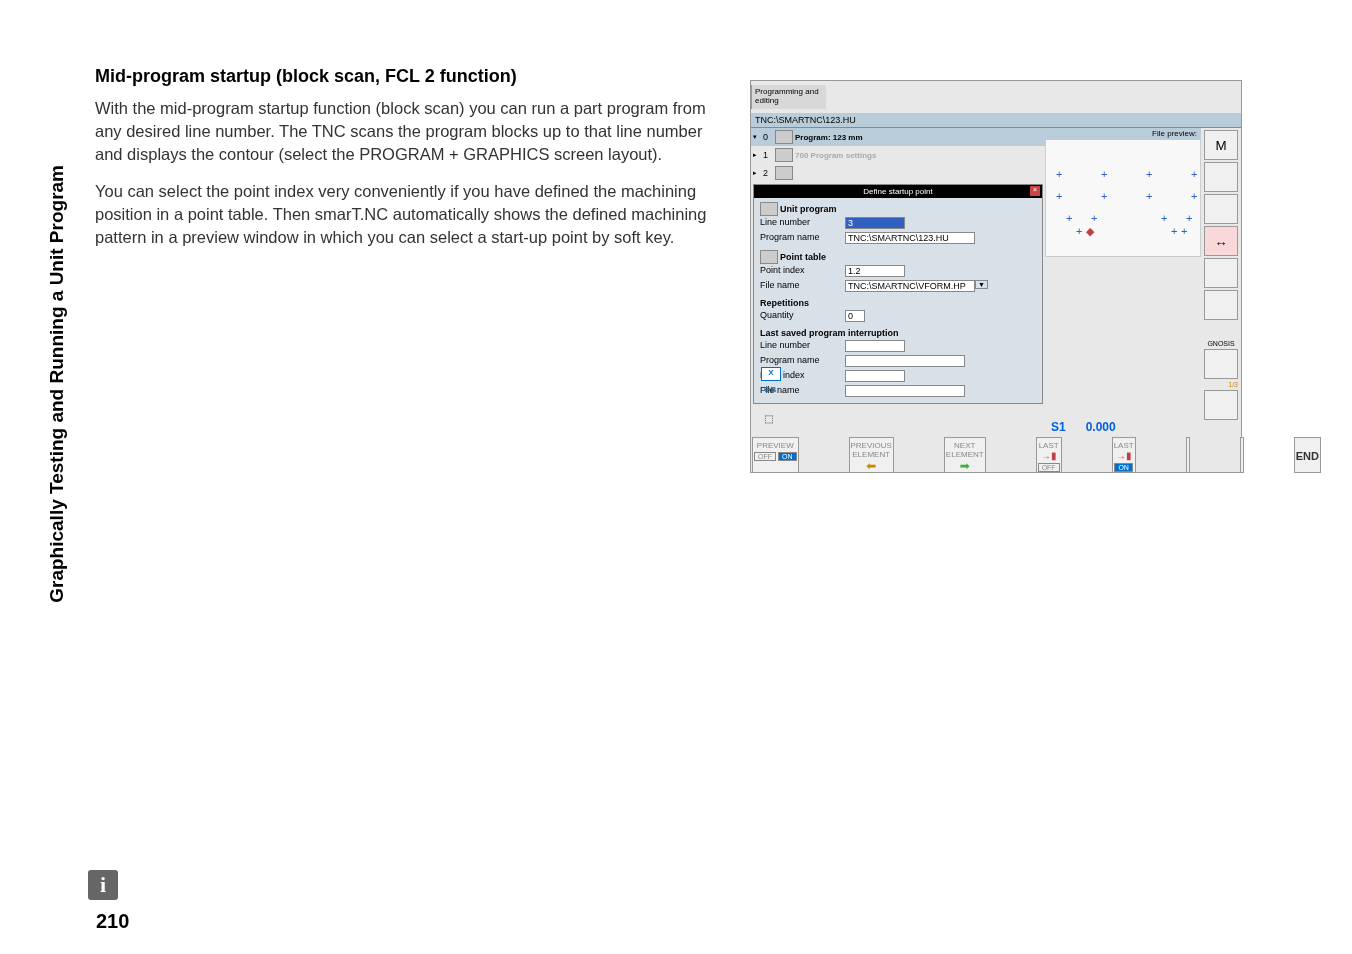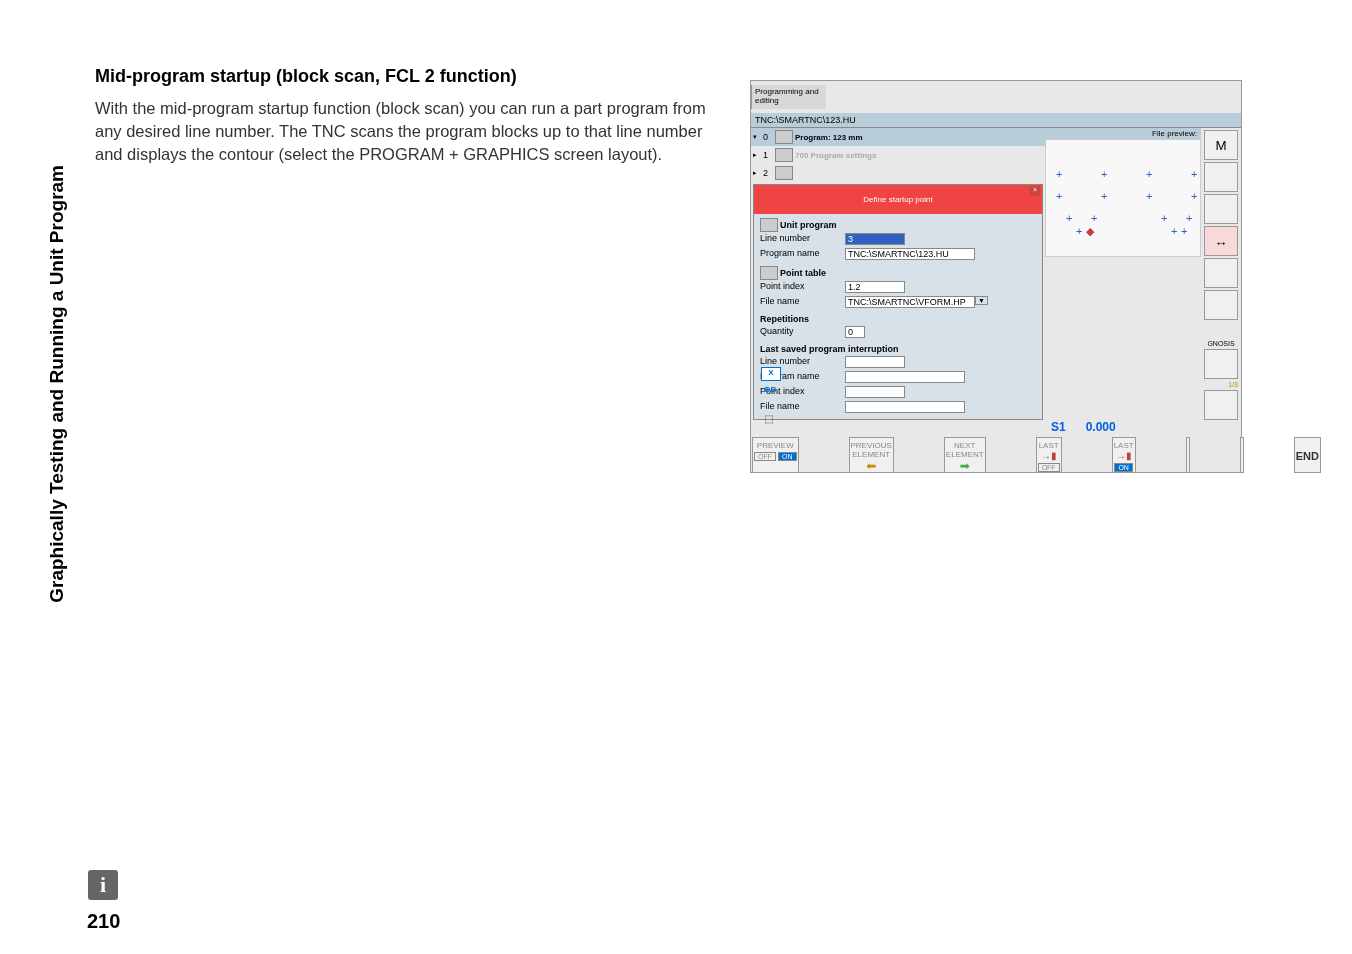--- a/index.html
+++ b/index.html
@@ -27,21 +27,21 @@
       font-family: serif;
       font-weight: bold;
       font-size: 22px;
       text-align: center;
       line-height: 30px;
       border-radius: 3px;
     }
     
     .page-number {
       position: absolute;
-      left: 87px;
+      left: 96px;
       top: 910px;
       font-weight: bold;
       font-size: 20px;
     }
     
     .main-text {
       position: absolute;
       left: 95px;
       top: 66px;
       width: 625px;
@@ -82,21 +82,21 @@
     .tree-arrow { width: 10px; font-size: 7px; }
     .tree-num { width: 12px; }
     .tree-icon { width: 18px; height: 14px; background: #ccc; margin-right: 2px; border: 1px solid #888; }
     .tree-text { font-weight: bold; font-size: 8px; }
     
     .dialog {
       background: #d8e0e8;
       border: 1px solid #888;
       margin: 2px;
     }
-    .dialog-title { background: #ef4444; color: #fff; padding: 10px 6px; font-size: 8px; text-align: center; position: relative; }
+    .dialog-title { background: #000000; color: #fff; padding: 2px 6px; font-size: 8px; text-align: center; position: relative; }
     .dialog-title .close-x { position: absolute; right: 2px; top: 1px; background: #c44; width: 10px; height: 10px; font-size: 7px; text-align: center; }
     .dialog-body { padding: 3px 6px; }
     .dialog-section-title { font-weight: bold; margin: 2px 0; }
     .dialog-row { display: flex; align-items: flex-start; height: 14px; margin: 1px 0; }
     .dialog-label { width: 85px; }
     .dialog-input { background: #fff; border: 1px solid #888; padding: 0 2px; height: 12px; min-width: 60px; display: inline-block; }
     .dialog-input.blue { background: #3060c0; color: #fff; }
     
     .preview-label { background: #b8ccd9; padding: 1px 4px; text-align: right; font-size: 8px; }
     .preview-area { background: #f8f8f8; height: 118px; border: 1px solid #ccc; position: relative; }
@@ -141,20 +141,21 @@
 
 <div class="sidebar-label">Graphically Testing and
 Running a Unit Program</div>
 
 <div class="info-icon">i</div>
 <div class="page-number">210</div>
 
 <div class="main-text">
   <h3>Mid-program startup (block scan, FCL 2 function)</h3>
   <p>With the mid-program startup function (block scan) you can run a part program from any desired line number. The TNC scans the program blocks up to that line number and displays the contour  (select the PROGRAM + GRAPHICS screen layout).</p>
+  <p>You can select the point index very conveniently if you have defined the machining position in a point table. Then smarT.NC automatically shows the defined machining pattern in a preview window in which you can select a start-up point by soft key.</p>
 </div>
 
 <div class="screenshot">
   <div class="title-bar">
     <div class="mode">Programming and editing</div>
   </div>
   <div class="path-bar">TNC:\SMARTNC\123.HU</div>
 
   <div class="content-area">
     <div class="left-panel">

